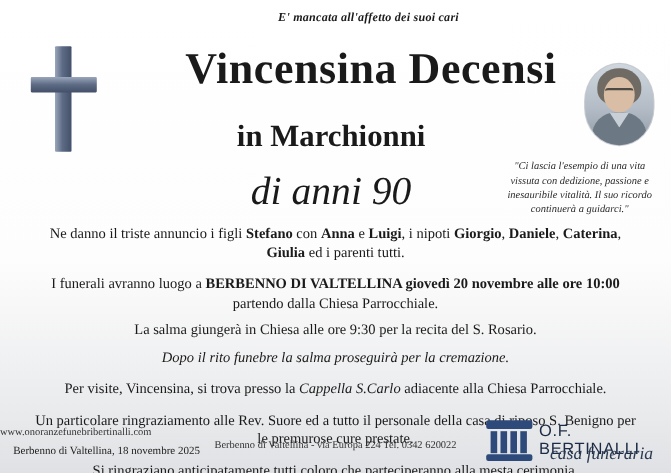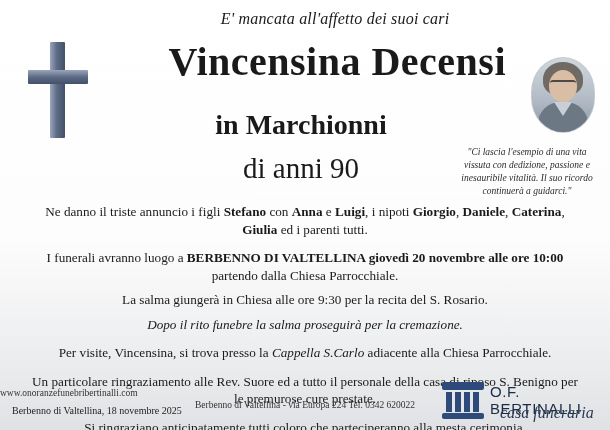--- a/index.html
+++ b/index.html
@@ -50,22 +50,22 @@
   }
 
   
   .top-line {
     position: absolute;
     left: 100px;
     top: 10px;
     width: 470px;
     text-align: center;
     font-style: italic;
-    font-weight: normal;
-    font-size: 16px;
+    font-weight: bold;
+    font-size: 11px;
     letter-spacing: .2px;
   }
 
   
   .name {
     position: absolute;
     left: 96px;
     top: 40px;
     width: 410px;
     text-align: right;
@@ -84,21 +84,22 @@
     font-weight: bold;
     font-size: 28px;
     line-height: 30px;
   }
   .age {
     position: absolute;
     left: 96px;
     top: 152px;
     width: 410px;
     text-align: center;
-    font-size: 29px;
+    font-style: italic;
+    font-size: 36px;
   }
 
   
   .photo {
     position: absolute;
     right: 16px;
     top: 58px;
     width: 62px;
     height: 74px;
     border-radius: 50% / 46%;

